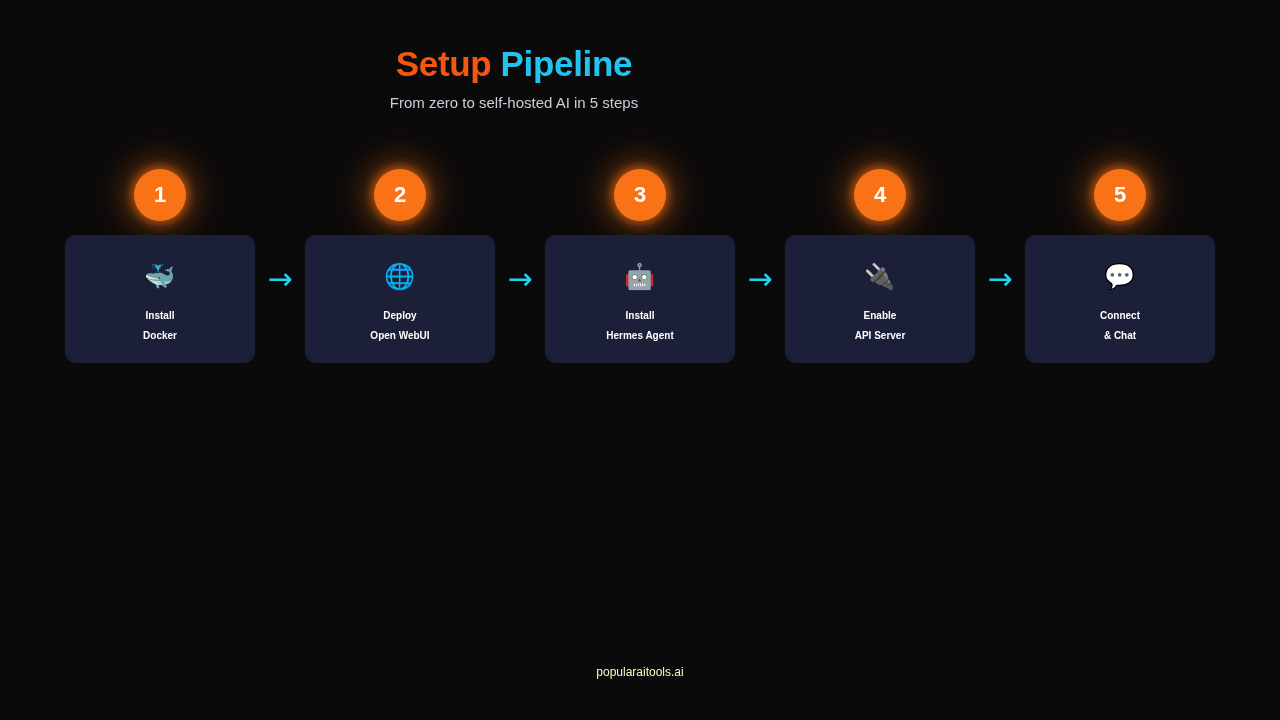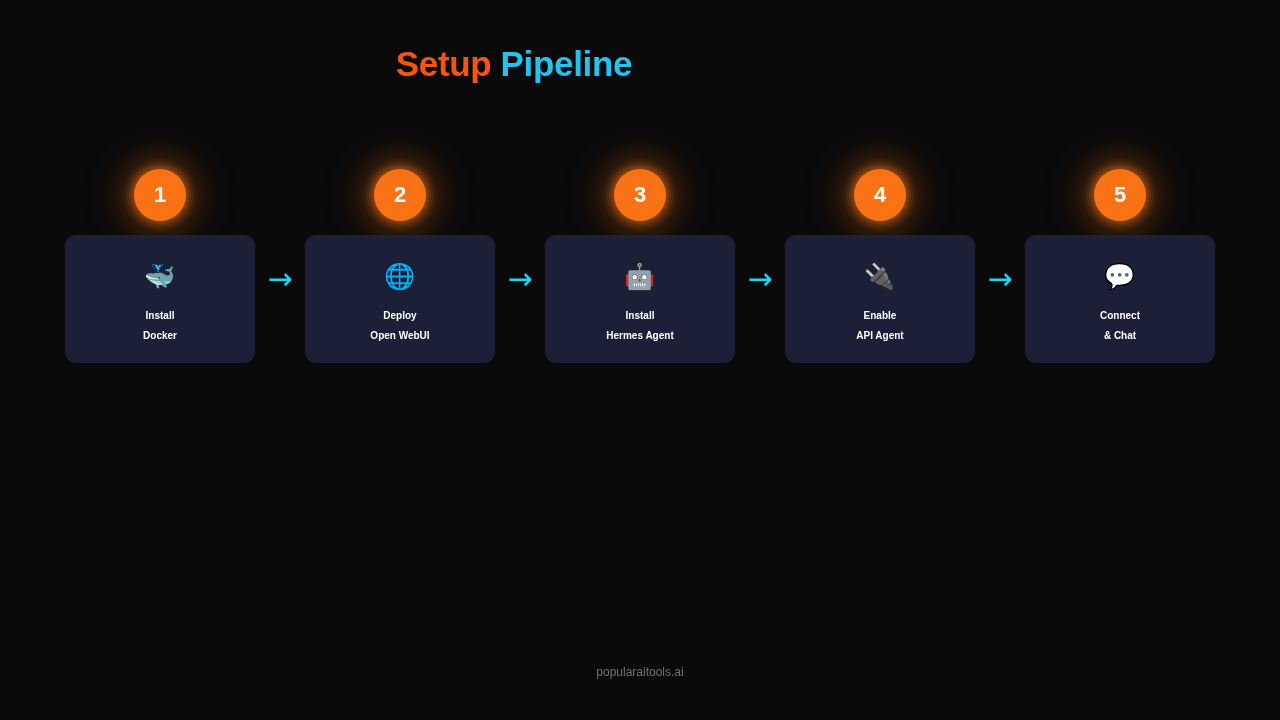--- a/index.html
+++ b/index.html
@@ -141,30 +141,31 @@
 
   
   .footer {
     position: absolute;
     top: 664px;
     left: 0;
     width: 1280px;
     text-align: center;
     font-size: 12px;
     line-height: 17px;
-    color: #737373;
+    color: #fef9c3;
   }
 </style>
 </head>
 <body>
 
 <div class="header">
   <div class="title">
     <span class="seg-a">Setup</span><span class="sp"></span><span class="seg-b">Pipeline</span>
   </div>
+  <div class="subtitle">From zero to self-hosted AI in 5 steps</div>
 </div>
 
 <div class="pipeline">
 
   <div class="step" style="left:0px;">
     <div class="badge-wrap">
       <div class="badge">1</div>
     </div>
     <div class="card">
       <span class="card-icon">🐳</span>
@@ -201,21 +202,21 @@
 
   <div class="arrow" style="left:670px;">→</div>
 
   <div class="step" style="left:720px;">
     <div class="badge-wrap">
       <div class="badge">4</div>
     </div>
     <div class="card">
       <span class="card-icon">🔌</span>
       <div class="card-label">Enable
-API Agent</div>
+API Server</div>
     </div>
   </div>
 
   <div class="arrow" style="left:910px;">→</div>
 
   <div class="step" style="left:960px;">
     <div class="badge-wrap">
       <div class="badge">5</div>
     </div>
     <div class="card">

